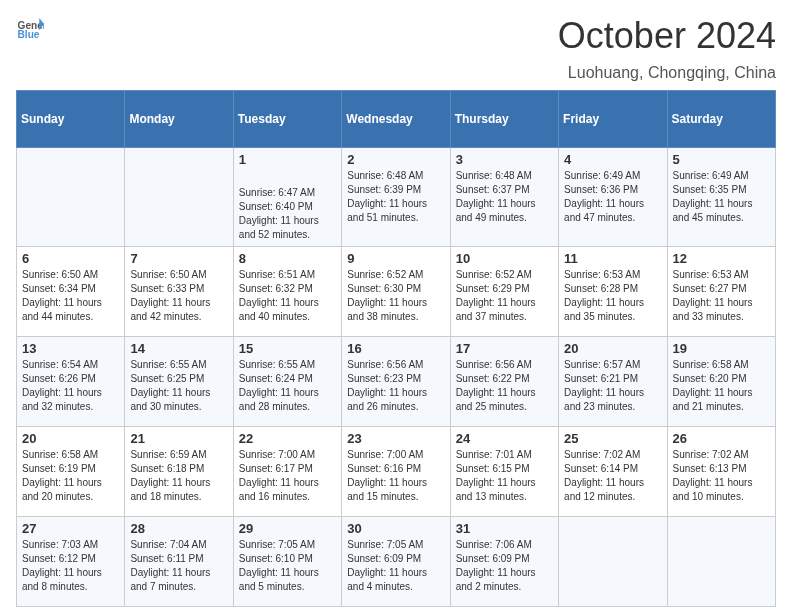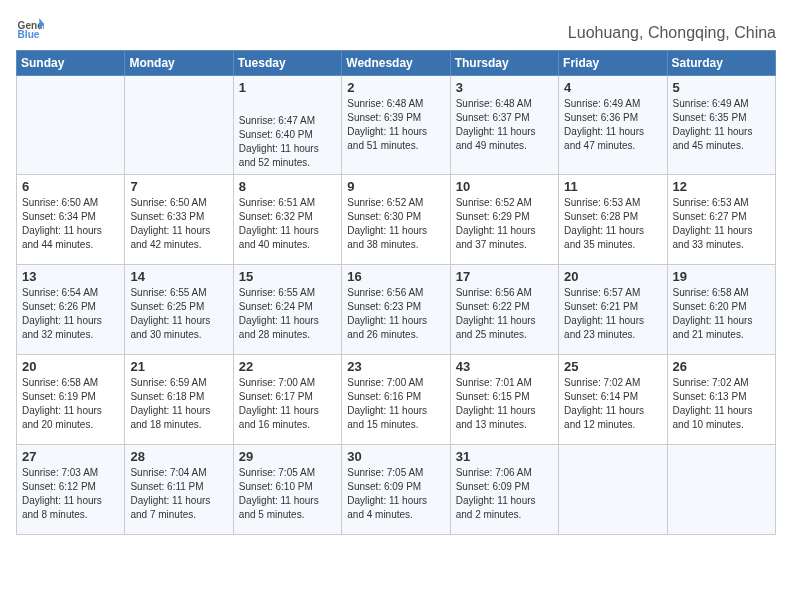--- a/index.html
+++ b/index.html
@@ -31,21 +31,21 @@
     table {
       width: 100%;
       border-collapse: collapse;
       table-layout: fixed;
     }
     thead th {
       background: #3a72b0;
       color: #fff;
       font-size: 12px;
       font-weight: bold;
-      padding: 5px 4px;
+      padding: 21px 4px;
       text-align: left;
       border: 1px solid #5a8cc0;
     }
     tbody td {
       vertical-align: top;
       font-size: 10.5px;
       color: #333;
       border: 1px solid #ccc;
       padding: 4px 5px;
       height: 90px;
@@ -67,20 +67,21 @@
 
 <div class="header">
   <div class="logo">
     <svg class="logo-icon" viewBox="0 0 36 30" xmlns="http://www.w3.org/2000/svg">
       <text x="2" y="16" font-size="13" font-weight="bold" fill="#555" font-family="Arial">General</text>
       <text x="2" y="28" font-size="13" font-weight="bold" fill="#4a90d9" font-family="Arial">Blue</text>
       <polygon points="30,2 36,10 30,18" fill="#4a90d9"></polygon>
     </svg>
   </div>
   <div class="title-block">
+    <div class="title-month">October 2024</div>
     <div class="title-location">Luohuang, Chongqing, China</div>
   </div>
 </div>
 
 <table>
   <thead>
     <tr>
       <th>Sunday</th>
       <th>Monday</th>
       <th>Tuesday</th>
@@ -232,21 +233,21 @@
 Sunset: 6:17 PM
 Daylight: 11 hours and 16 minutes.</div>
         </td>
         <td>
           <span class="day-num">23</span>
           <div class="cell-info" style="white-space: pre-line;">Sunrise: 7:00 AM
 Sunset: 6:16 PM
 Daylight: 11 hours and 15 minutes.</div>
         </td>
         <td>
-          <span class="day-num">43</span>
+          <span class="day-num">24</span>
           <div class="cell-info" style="white-space: pre-line;">Sunrise: 7:01 AM
 Sunset: 6:15 PM
 Daylight: 11 hours and 13 minutes.</div>
         </td>
         <td>
           <span class="day-num">25</span>
           <div class="cell-info" style="white-space: pre-line;">Sunrise: 7:02 AM
 Sunset: 6:14 PM
 Daylight: 11 hours and 12 minutes.</div>
         </td>

